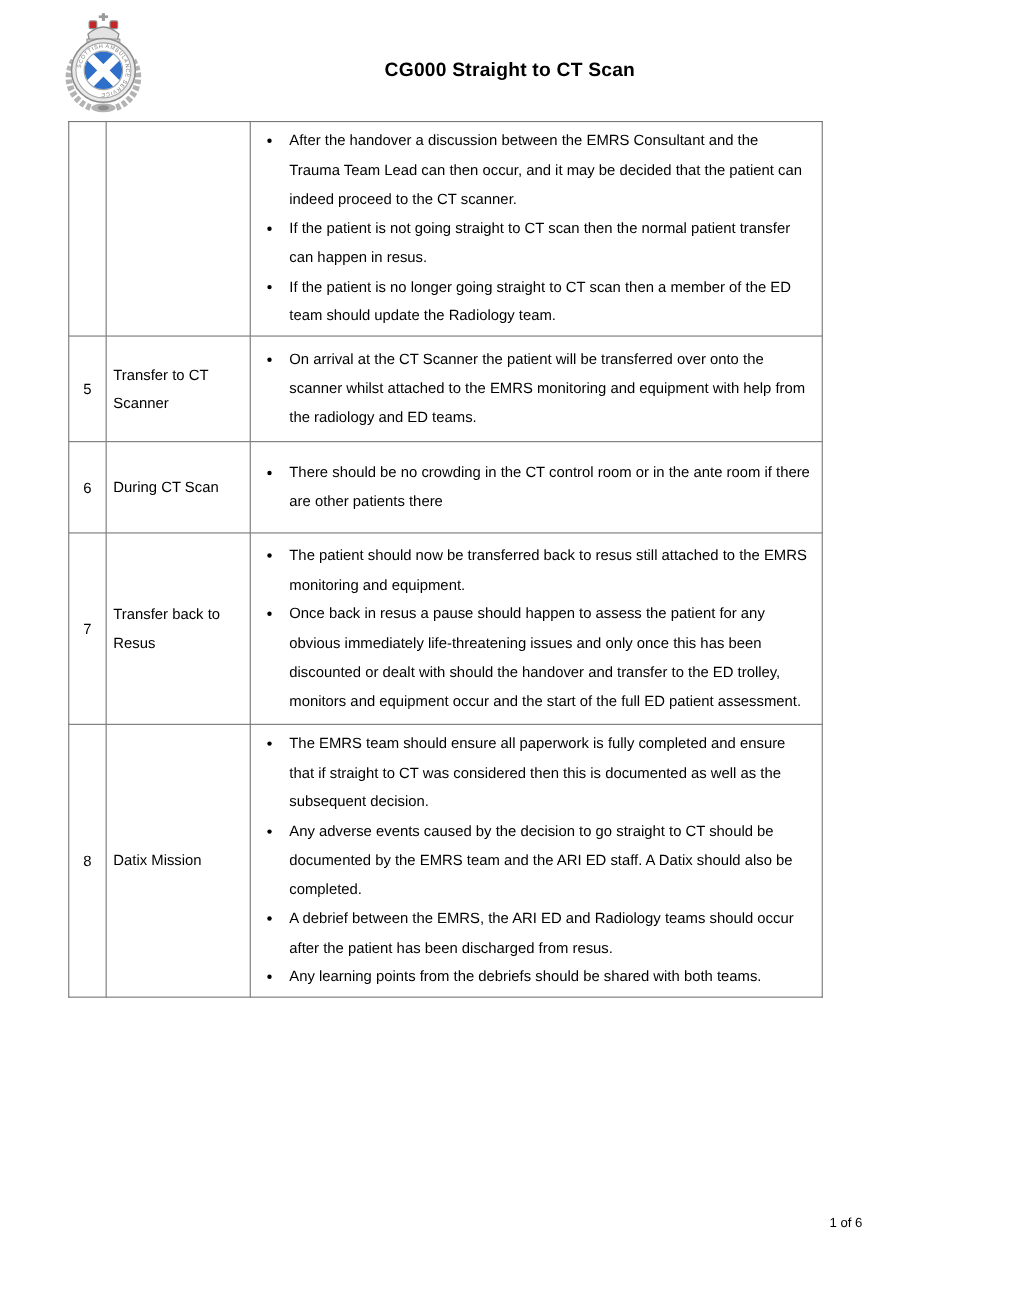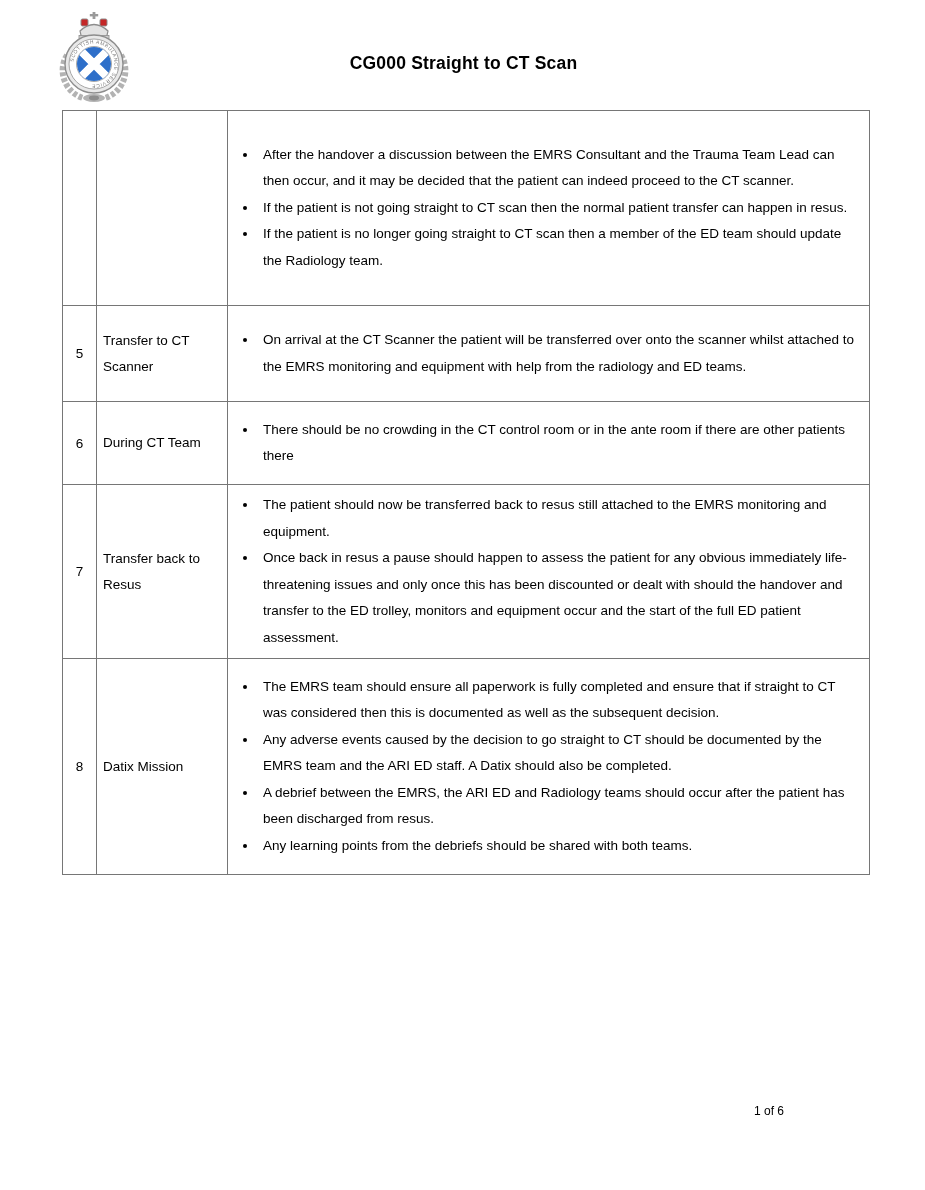--- a/index.html
+++ b/index.html
@@ -22,21 +22,21 @@
     width: 925px;
     margin: 1px;
     text-align: center;
     font-size: 17.5px;
     font-weight: bold;
     letter-spacing: 0.2px;
   }
   table.procedure {
     position: absolute;
     left: 62px; top: 110px;
-    width: 808px;
+    width: 686px;
     border-collapse: collapse;
     table-layout: fixed;
   }
   table.procedure td {
     border: 1px solid #767676;
     vertical-align: middle;
     font-size: 13.5px;
   }
   col.c-num   { width: 34px; }
   col.c-title { width: 131px; }
@@ -130,21 +130,21 @@
         <td class="cell-num">5</td>
         <td class="cell-title">Transfer to CT Scanner</td>
         <td class="cell-content">
           <ul>
             <li>On arrival at the CT Scanner the patient will be transferred over onto the scanner whilst attached to the EMRS monitoring and equipment with help from the radiology and ED teams.</li>
           </ul>
         </td>
       </tr>
       <tr style="height: 83px;">
         <td class="cell-num">6</td>
-        <td class="cell-title">During CT Team</td>
+        <td class="cell-title">During CT Scan</td>
         <td class="cell-content">
           <ul>
             <li>There should be no crowding in the CT control room or in the ante room if there are other patients there</li>
           </ul>
         </td>
       </tr>
       <tr style="height: 174px;">
         <td class="cell-num">7</td>
         <td class="cell-title">Transfer back to Resus</td>
         <td class="cell-content">

